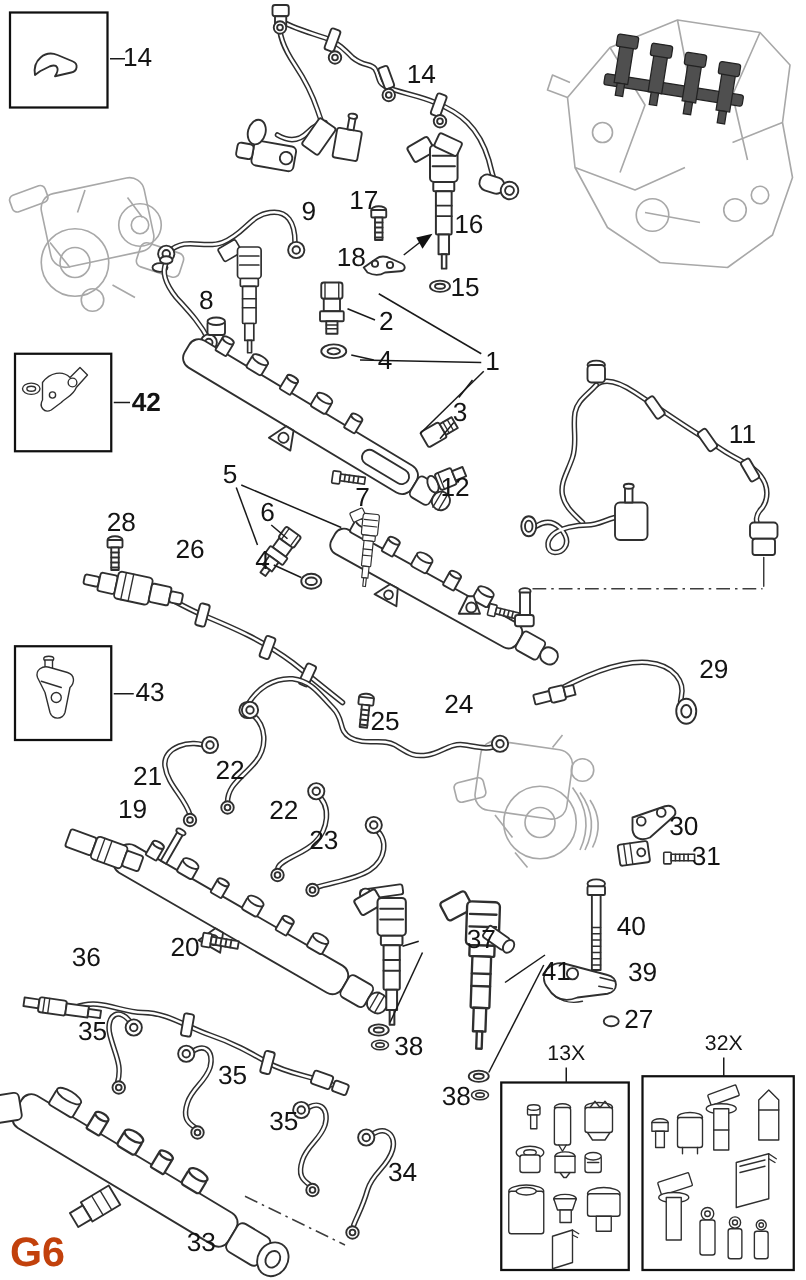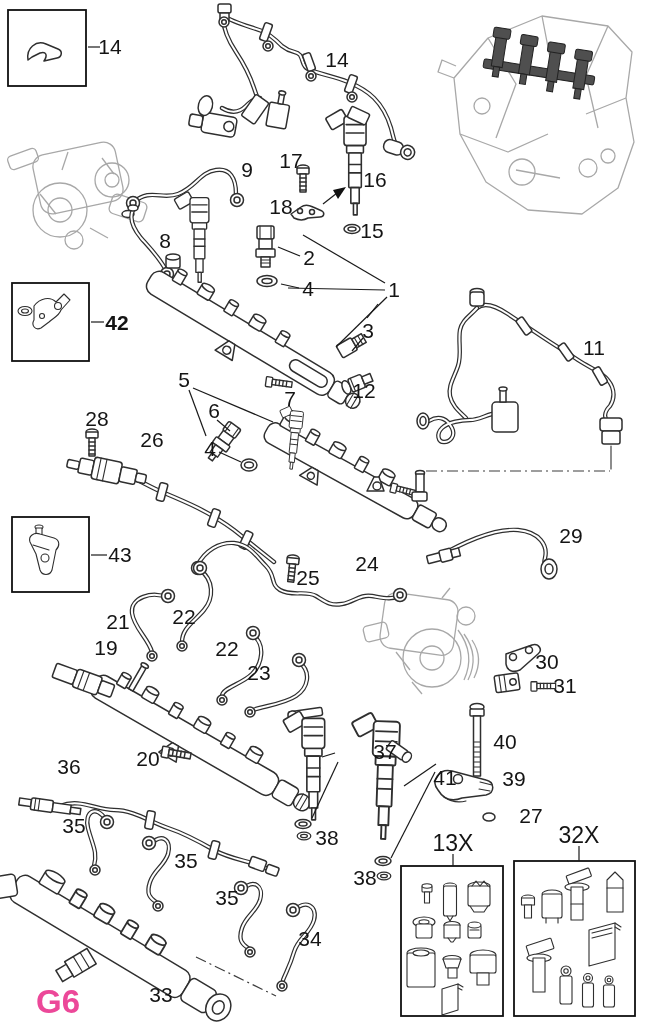--- a/index.html
+++ b/index.html
@@ -14,22 +14,22 @@
   .core{fill:none;stroke:#ffffff;stroke-width:2;stroke-linecap:round;}
   .faint{fill:none;stroke:#a8a8a8;stroke-width:1.3;stroke-linejoin:round;}
   .dk {fill:#4f4f4f;stroke:#222;stroke-width:1;}
   .ldr{stroke:#1a1a1a;stroke-width:1.2;fill:none;}
   .arrowhead{fill:#111;stroke:none;}
   .dash{fill:none;stroke:#3d3d3d;stroke-width:1.2;stroke-dasharray:11 4 2 4;}
   .pbox{fill:none;stroke:#101010;stroke-width:1.8;}
   
   .lbl{position:absolute;transform:translate(-50%,-50%);font-size:21px;color:#141414;
        white-space:nowrap;letter-spacing:0px;}
-  .lbl.big{font-size:23px;}
-  .page-code{position:absolute;left:8px;top:983px;font-size:33px;font-weight:bold;color:#ec4899;margin-left:28px;}
+  .lbl.big{font-size:17px;}
+  .page-code{position:absolute;left:8px;top:983px;font-size:33px;font-weight:bold;color:#c2410c;}
 </style>
 </head>
 <body>
 
 <div id="page">
 
 <svg id="art" width="645" height="1024" viewBox="0 0 645 1024">
   <defs>
     <g id="g-nut">
           <circle r="6.5"></circle>
@@ -670,27 +670,27 @@
       <div class="lbl" style="left: 227px; top: 649px;">22</div>
       <div class="lbl" style="left: 547px; top: 646px; margin-top: 16px;">30</div>
       <div class="lbl" style="left: 259px; top: 673px;">23</div>
       <div class="lbl" style="left: 565px; top: 686px;">31</div>
       <div class="lbl" style="left: 505px; top: 742px;">40</div>
       <div class="lbl" style="left: 345px; top: 752px; margin-left: 40px;">37</div>
       <div class="lbl" style="left: 148px; top: 759px;">20</div>
       <div class="lbl" style="left: 445px; top: 762px; margin-top: 16px;">41</div>
       <div class="lbl" style="left: 69px; top: 767px;">36</div>
       <div class="lbl" style="left: 514px; top: 779px;">39</div>
-      <div class="lbl" style="left: 531px; top: 816px;">27</div>
+      <div class="lbl" style="left: 511px; top: 816px;">27</div>
       <div class="lbl" style="left: 74px; top: 826px;">35</div>
       <div class="lbl" style="left: 327px; top: 838px;">38</div>
       <div class="lbl" style="left: 186px; top: 861px;">35</div>
       <div class="lbl" style="left: 365px; top: 878px;">38</div>
       <div class="lbl" style="left: 227px; top: 898px;">35</div>
-      <div class="lbl" style="left: 310px; top: 939px;">34</div>
+      <div class="lbl" style="left: 322px; top: 939px;">34</div>
       <div class="lbl" style="left: 161px; top: 995px;">33</div>
       <div class="lbl big" style="left: 453px; top: 843px;">13X</div>
       <div class="lbl big" style="left: 579px; top: 835px;">32X</div>
     </div>
 
 <div class="page-code">G6</div>
 
 </div>
 
 </body></html>

